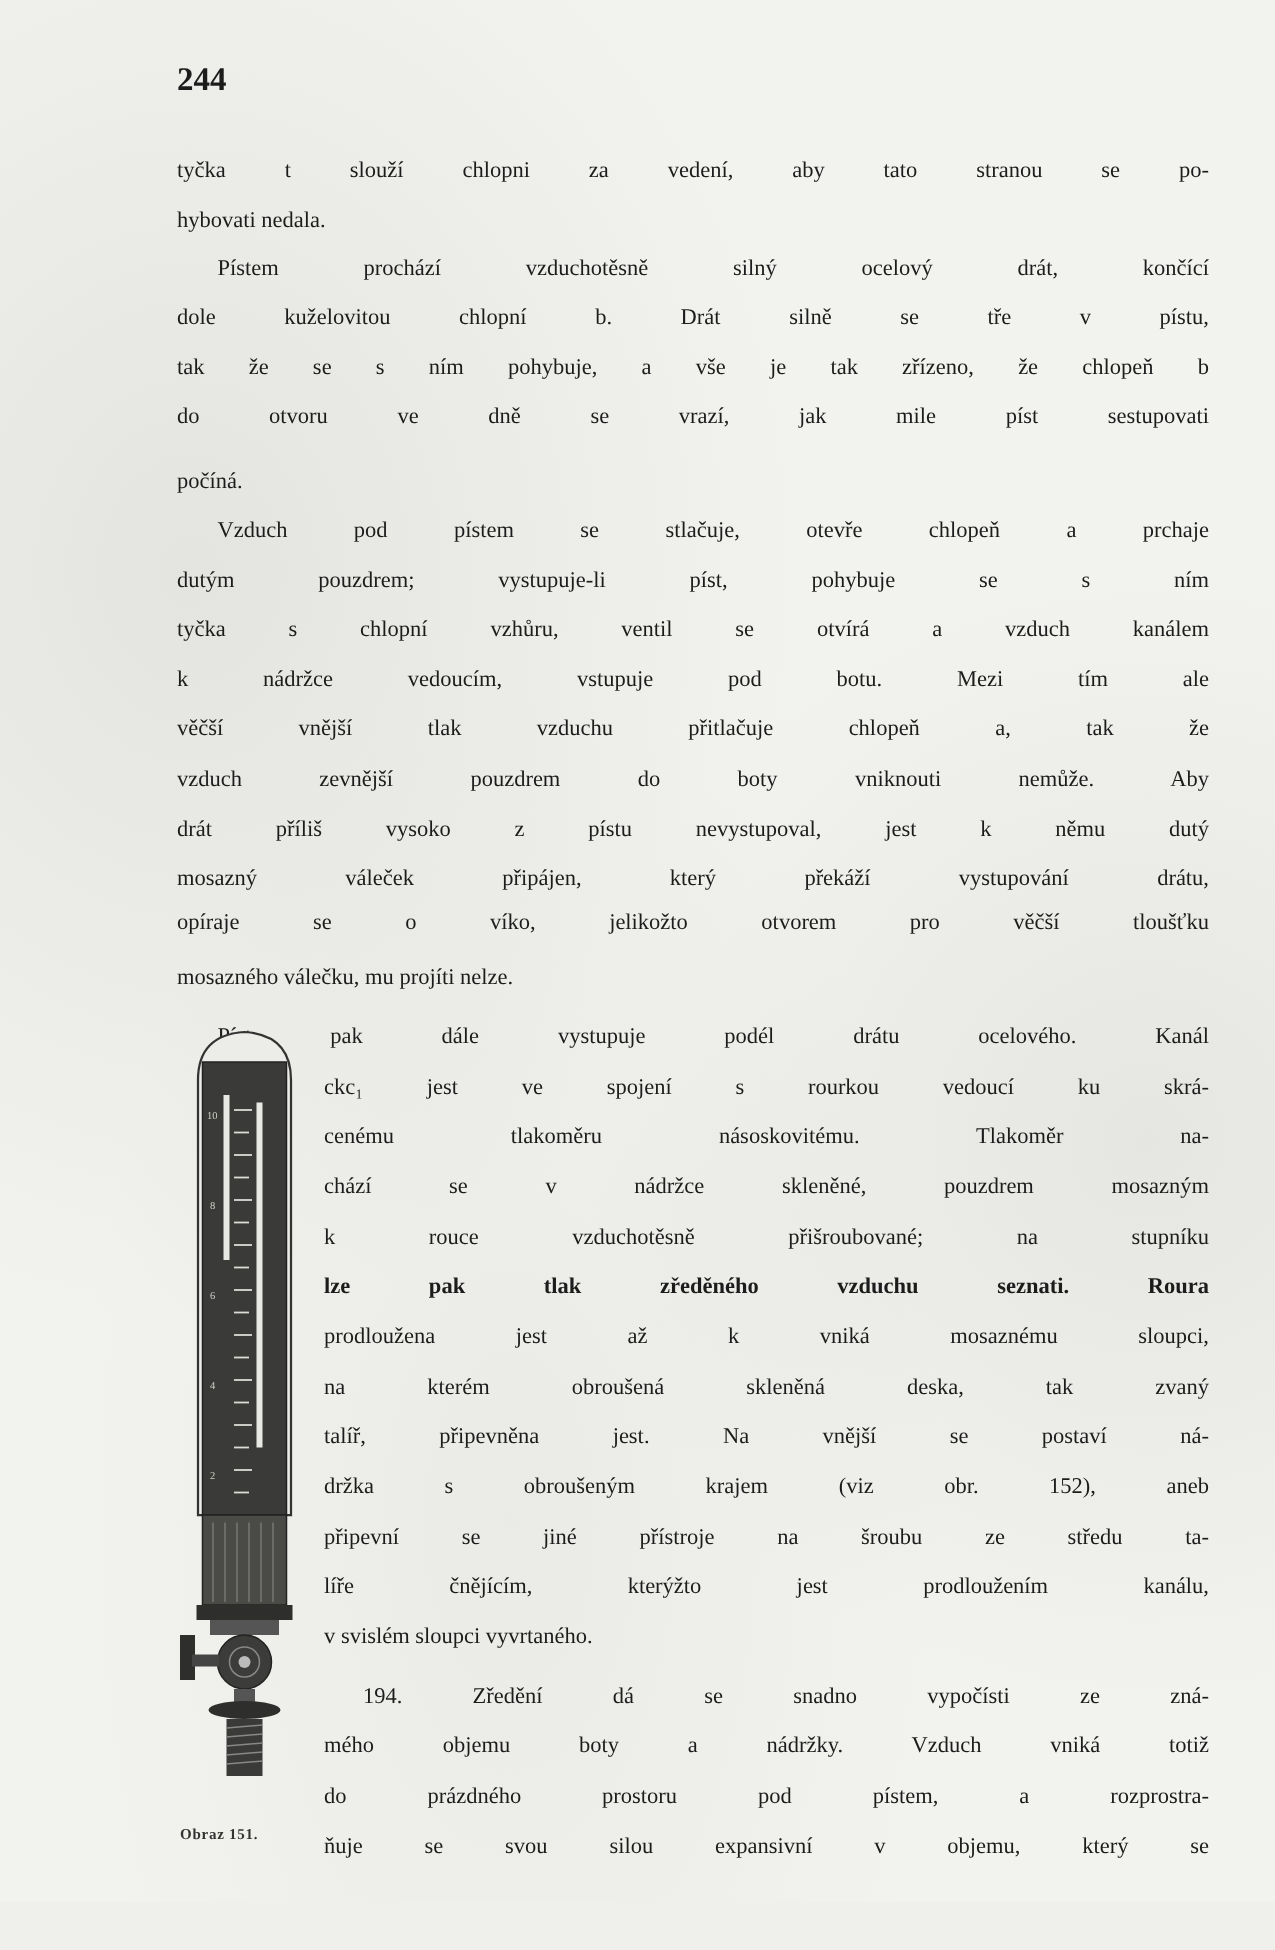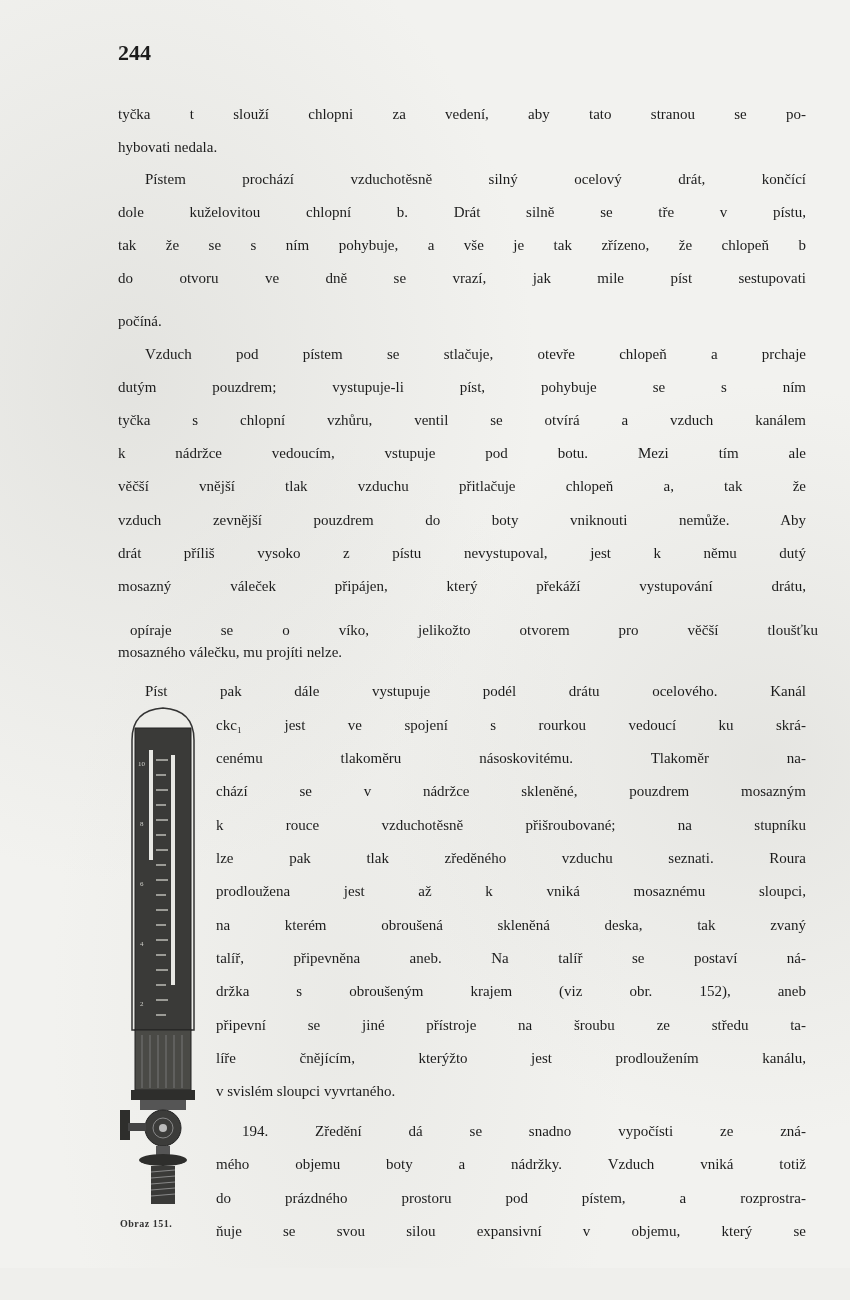--- a/index.html
+++ b/index.html
@@ -28,21 +28,21 @@
     font-family: "Liberation Serif", serif;
     font-size: 15px; line-height: 28px;
     text-align: justify; text-align-last: justify;
   }
   .full { left: 118px; width: 688px; }
   .indent { left: 145px; width: 661px; }
   .narrow { left: 216px; width: 590px; }
   .narrow-indent { left: 242px; width: 564px; }
   .last { text-align-last: left; }
   .figure {
-    position: absolute; left: 118px; top: 700px; width: 90px; height: 510px;
+    position: absolute; left: 118px; top: 680px; width: 90px; height: 510px;
   }
   .caption {
     position: absolute; left: 120px; top: 1218px;
     font-family: "Liberation Serif", serif; font-size: 10px; font-weight: bold;
     letter-spacing: 0.5px; color: #333;
   }
 </style>
 </head>
 <body>
 
@@ -57,31 +57,31 @@
       <div class="line full" style="top: 264px;">do otvoru ve dně se vrazí, jak mile píst sestupovati</div>
       <div class="line full last" style="top: 307px;">počíná.</div>
       <div class="line indent" style="top: 340px;">Vzduch pod pístem se stlačuje, otevře chlopeň a prchaje</div>
       <div class="line full" style="top: 373px;">dutým pouzdrem; vystupuje-li píst, pohybuje se s ním</div>
       <div class="line full" style="top: 406px;">tyčka s chlopní vzhůru, ventil se otvírá a vzduch kanálem</div>
       <div class="line full" style="top: 439px;">k nádržce vedoucím, vstupuje pod botu. Mezi tím ale</div>
       <div class="line full" style="top: 472px;">věčší vnější tlak vzduchu přitlačuje chlopeň a, tak že</div>
       <div class="line full" style="top: 506px;">vzduch zevnější pouzdrem do boty vniknouti nemůže. Aby</div>
       <div class="line full" style="top: 539px;">drát příliš vysoko z pístu nevystupoval, jest k němu dutý</div>
       <div class="line full" style="top: 572px;">mosazný váleček připájen, který překáží vystupování drátu,</div>
-      <div class="line full" style="top: 616px; margin-left: 12px;">opíraje se o víko, jelikožto otvorem pro věčší tloušťku</div>
+      <div class="line full" style="top: 601px;">opíraje se o víko, jelikožto otvorem pro věčší tloušťku</div>
       <div class="line full last" style="top: 638px;">mosazného válečku, mu projíti nelze.</div>
       <div class="line indent" style="top: 677px;">Píst pak dále vystupuje podél drátu ocelového. Kanál</div>
       <div class="line narrow" style="top: 711px;">ckc₁ jest ve spojení s rourkou vedoucí ku skrá-</div>
       <div class="line narrow" style="top: 744px;">cenému tlakoměru násoskovitému. Tlakoměr na-</div>
       <div class="line narrow" style="top: 777px;">chází se v nádržce skleněné, pouzdrem mosazným</div>
       <div class="line narrow" style="top: 811px;">k rouce vzduchotěsně přišroubované; na stupníku</div>
-      <div class="line narrow" style="top: 844px;">lze pak tlak zředěného vzduchu seznati. Roura</div>
+      <div class="line narrow" style="top: 844px; font-weight: bold;">lze pak tlak zředěného vzduchu seznati. Roura</div>
       <div class="line narrow" style="top: 877px;">prodloužena jest až k vniká mosaznému sloupci,</div>
       <div class="line narrow" style="top: 911px;">na kterém obroušená skleněná deska, tak zvaný</div>
-      <div class="line narrow" style="top: 944px;">talíř, připevněna aneb. Na talíř se postaví ná-</div>
+      <div class="line narrow" style="top: 944px;">talíř, připevněna jest. Na vnější se postaví ná-</div>
       <div class="line narrow" style="top: 977px;">držka s obroušeným krajem (viz obr. 152), aneb</div>
       <div class="line narrow" style="top: 1011px;">připevní se jiné přístroje na šroubu ze středu ta-</div>
       <div class="line narrow" style="top: 1044px;">líře čnějícím, kterýžto jest prodloužením kanálu,</div>
       <div class="line narrow last" style="top: 1077px;">v svislém sloupci vyvrtaného.</div>
       <div class="line narrow-indent" style="top: 1117px;">194. Zředění dá se snadno vypočísti ze zná-</div>
       <div class="line narrow" style="top: 1150px;">mého objemu boty a nádržky. Vzduch vniká totiž</div>
       <div class="line narrow" style="top: 1184px;">do prázdného prostoru pod pístem, a rozprostra-</div>
       <div class="line narrow" style="top: 1217px;">ňuje se svou silou expansivní v objemu, který se</div>
     </div>
 

